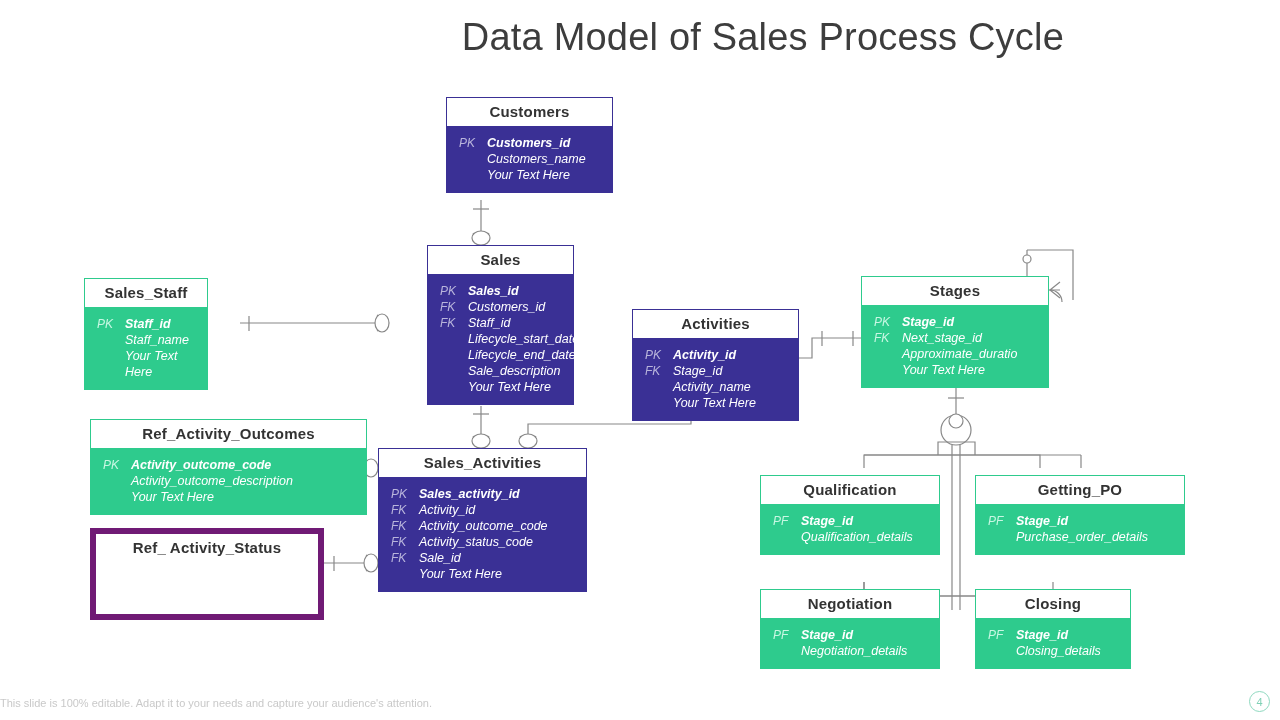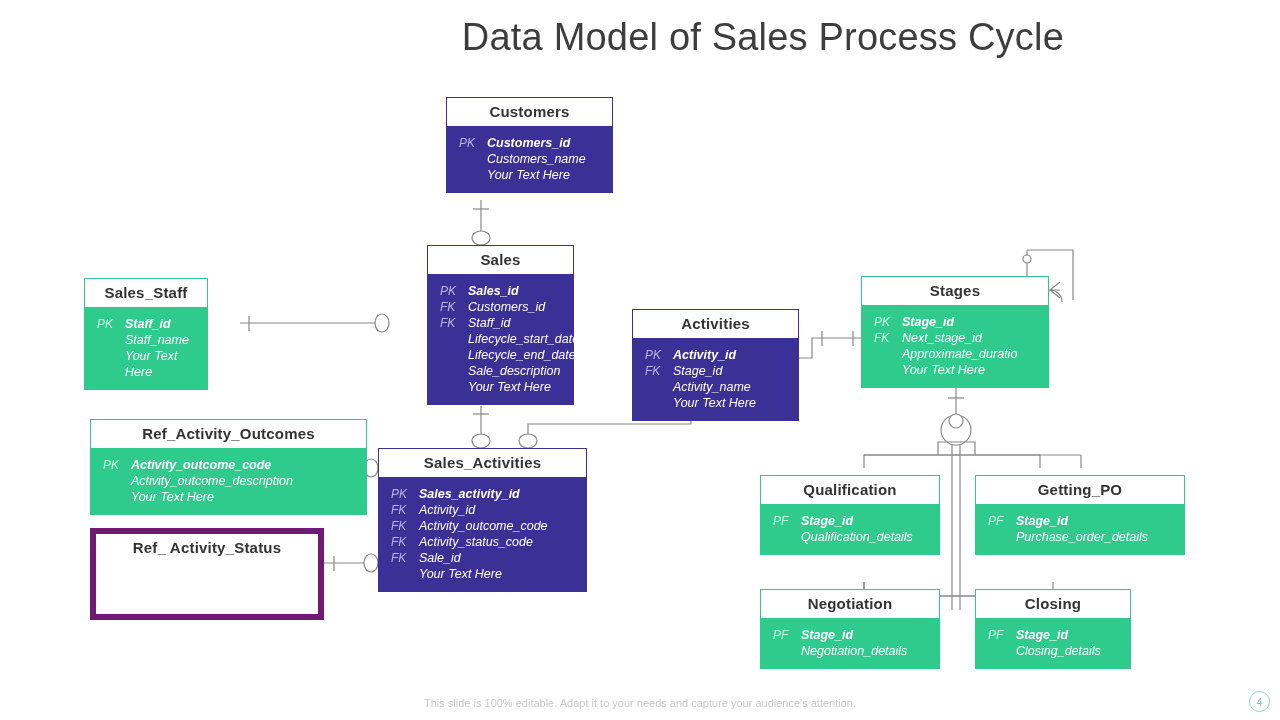--- a/index.html
+++ b/index.html
@@ -55,21 +55,21 @@
   .green .kcol{color:#e3fff2;}
   .green .fcol{color:#ffffff;}
 
   
   .empty{border:6px solid #701a75;background:#ffffff;}
   .empty .hd{border:none;background:transparent;}
   .empty .bd{background:#ffffff;border:none;}
 
   
   .footer{
-    position:absolute;left:0;top:697px;width:1280px;text-align:center;
+    position:absolute;left:0;top:697px;width:1280px;text-align:left;
     font-size:11px;color:#c9c9c9;z-index:3;
   }
   .pagebadge{
     position:absolute;left:1249px;top:691px;width:21px;height:21px;
     border:1px solid #8fd9c0;border-radius:50%;
     display:flex;align-items:center;justify-content:center;
     font-size:11px;color:#7fd0b5;z-index:3;box-sizing:border-box;
   }
 </style>
 </head>

